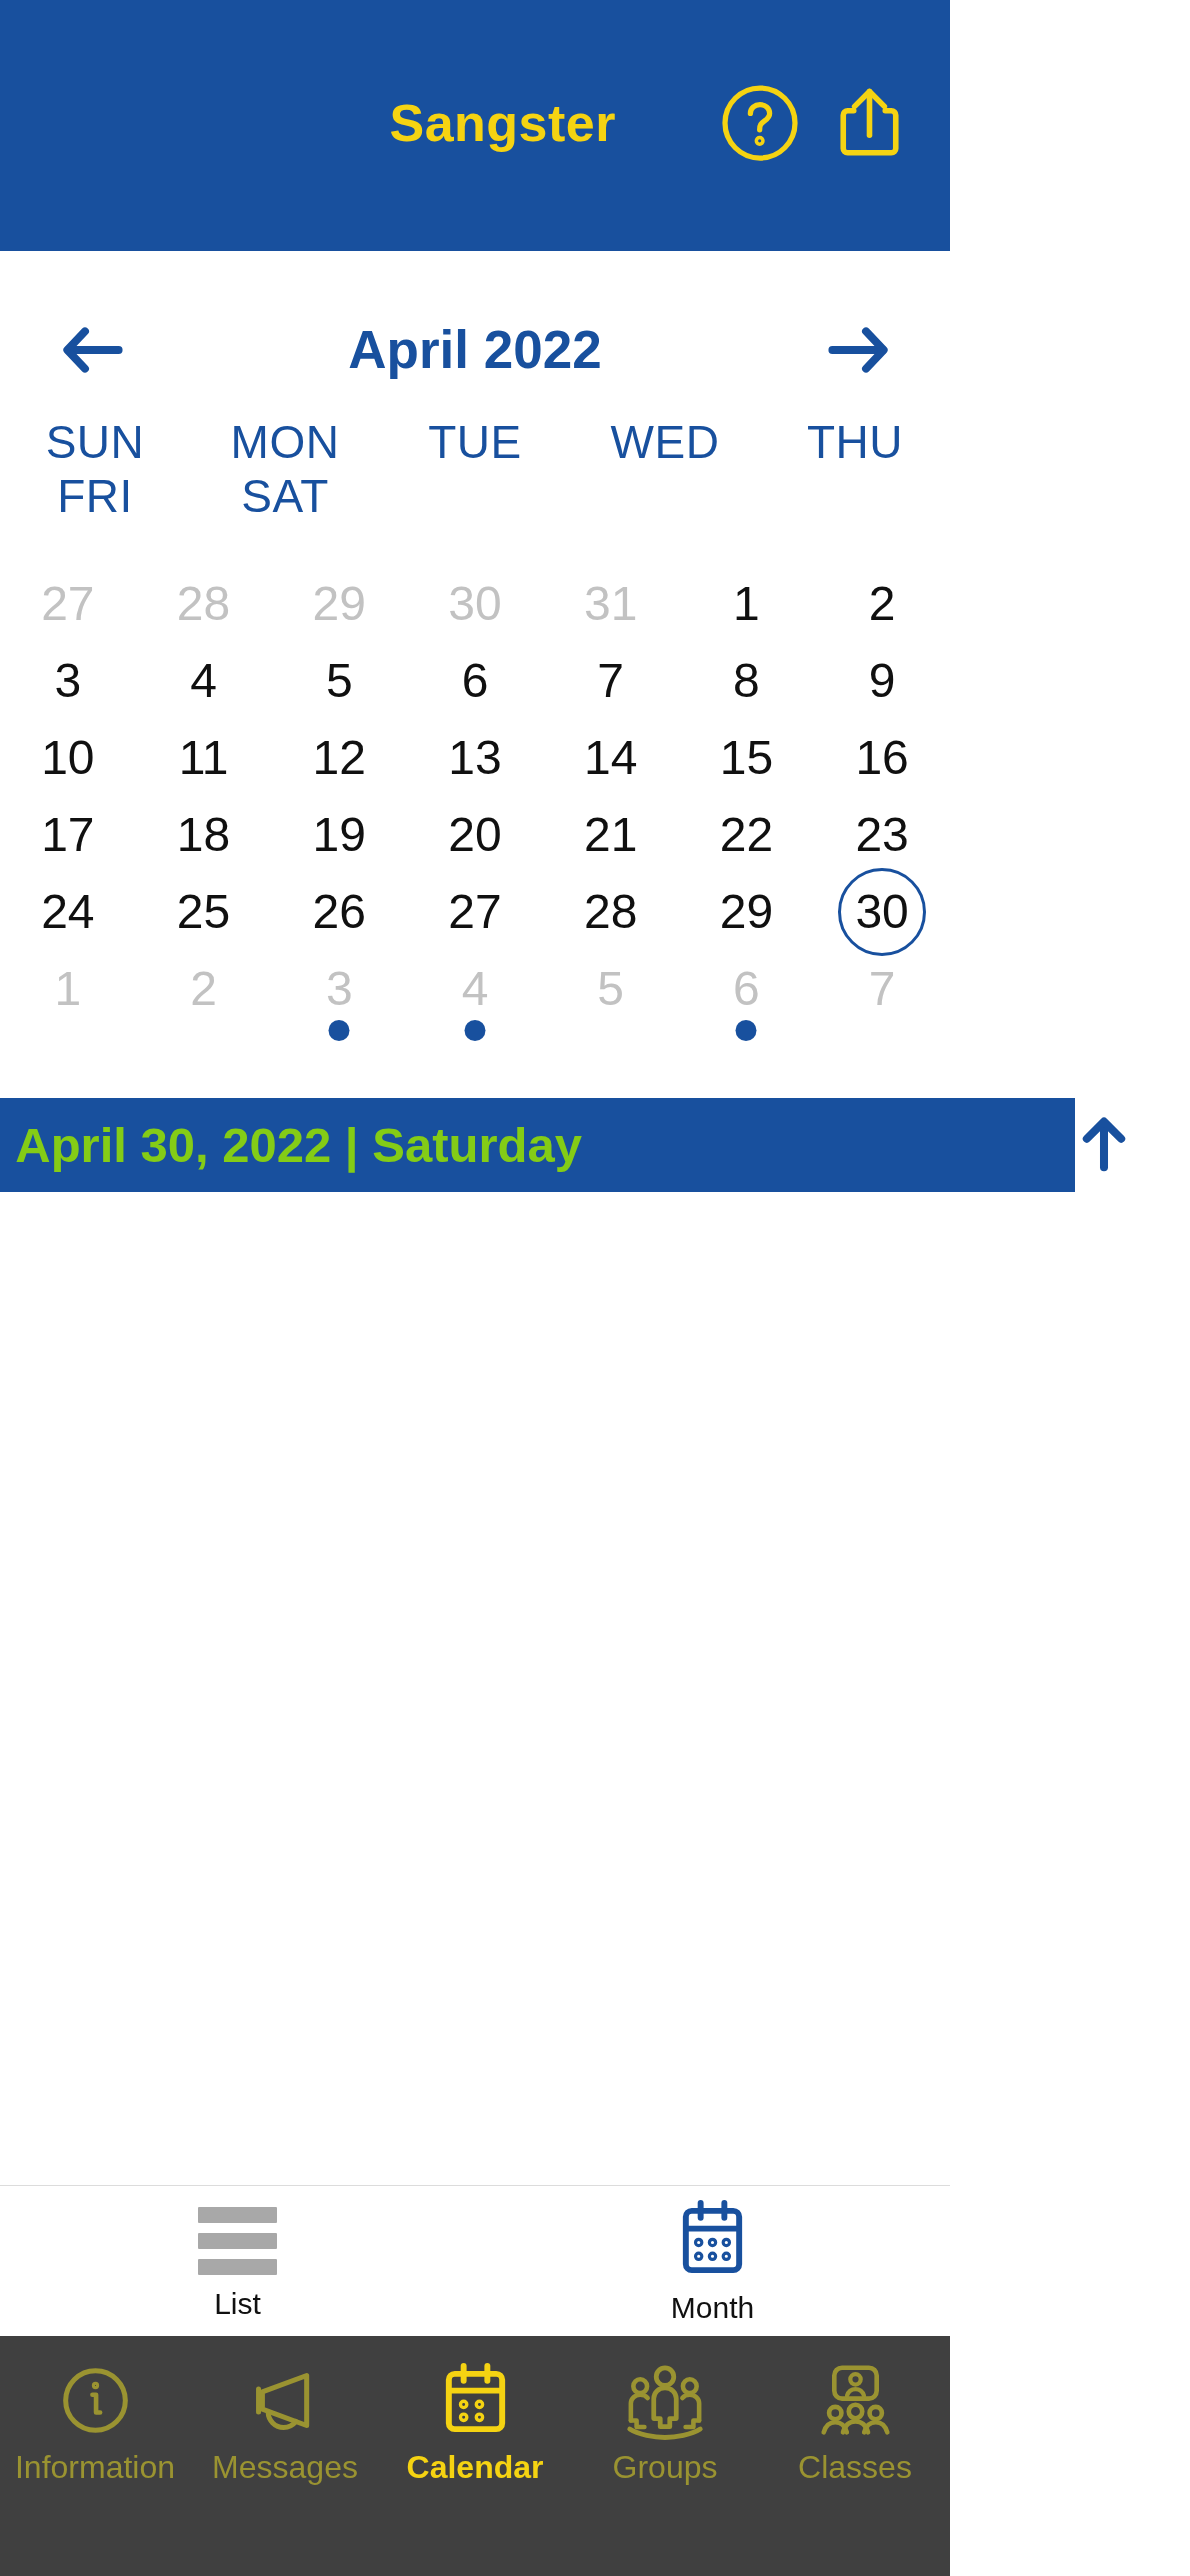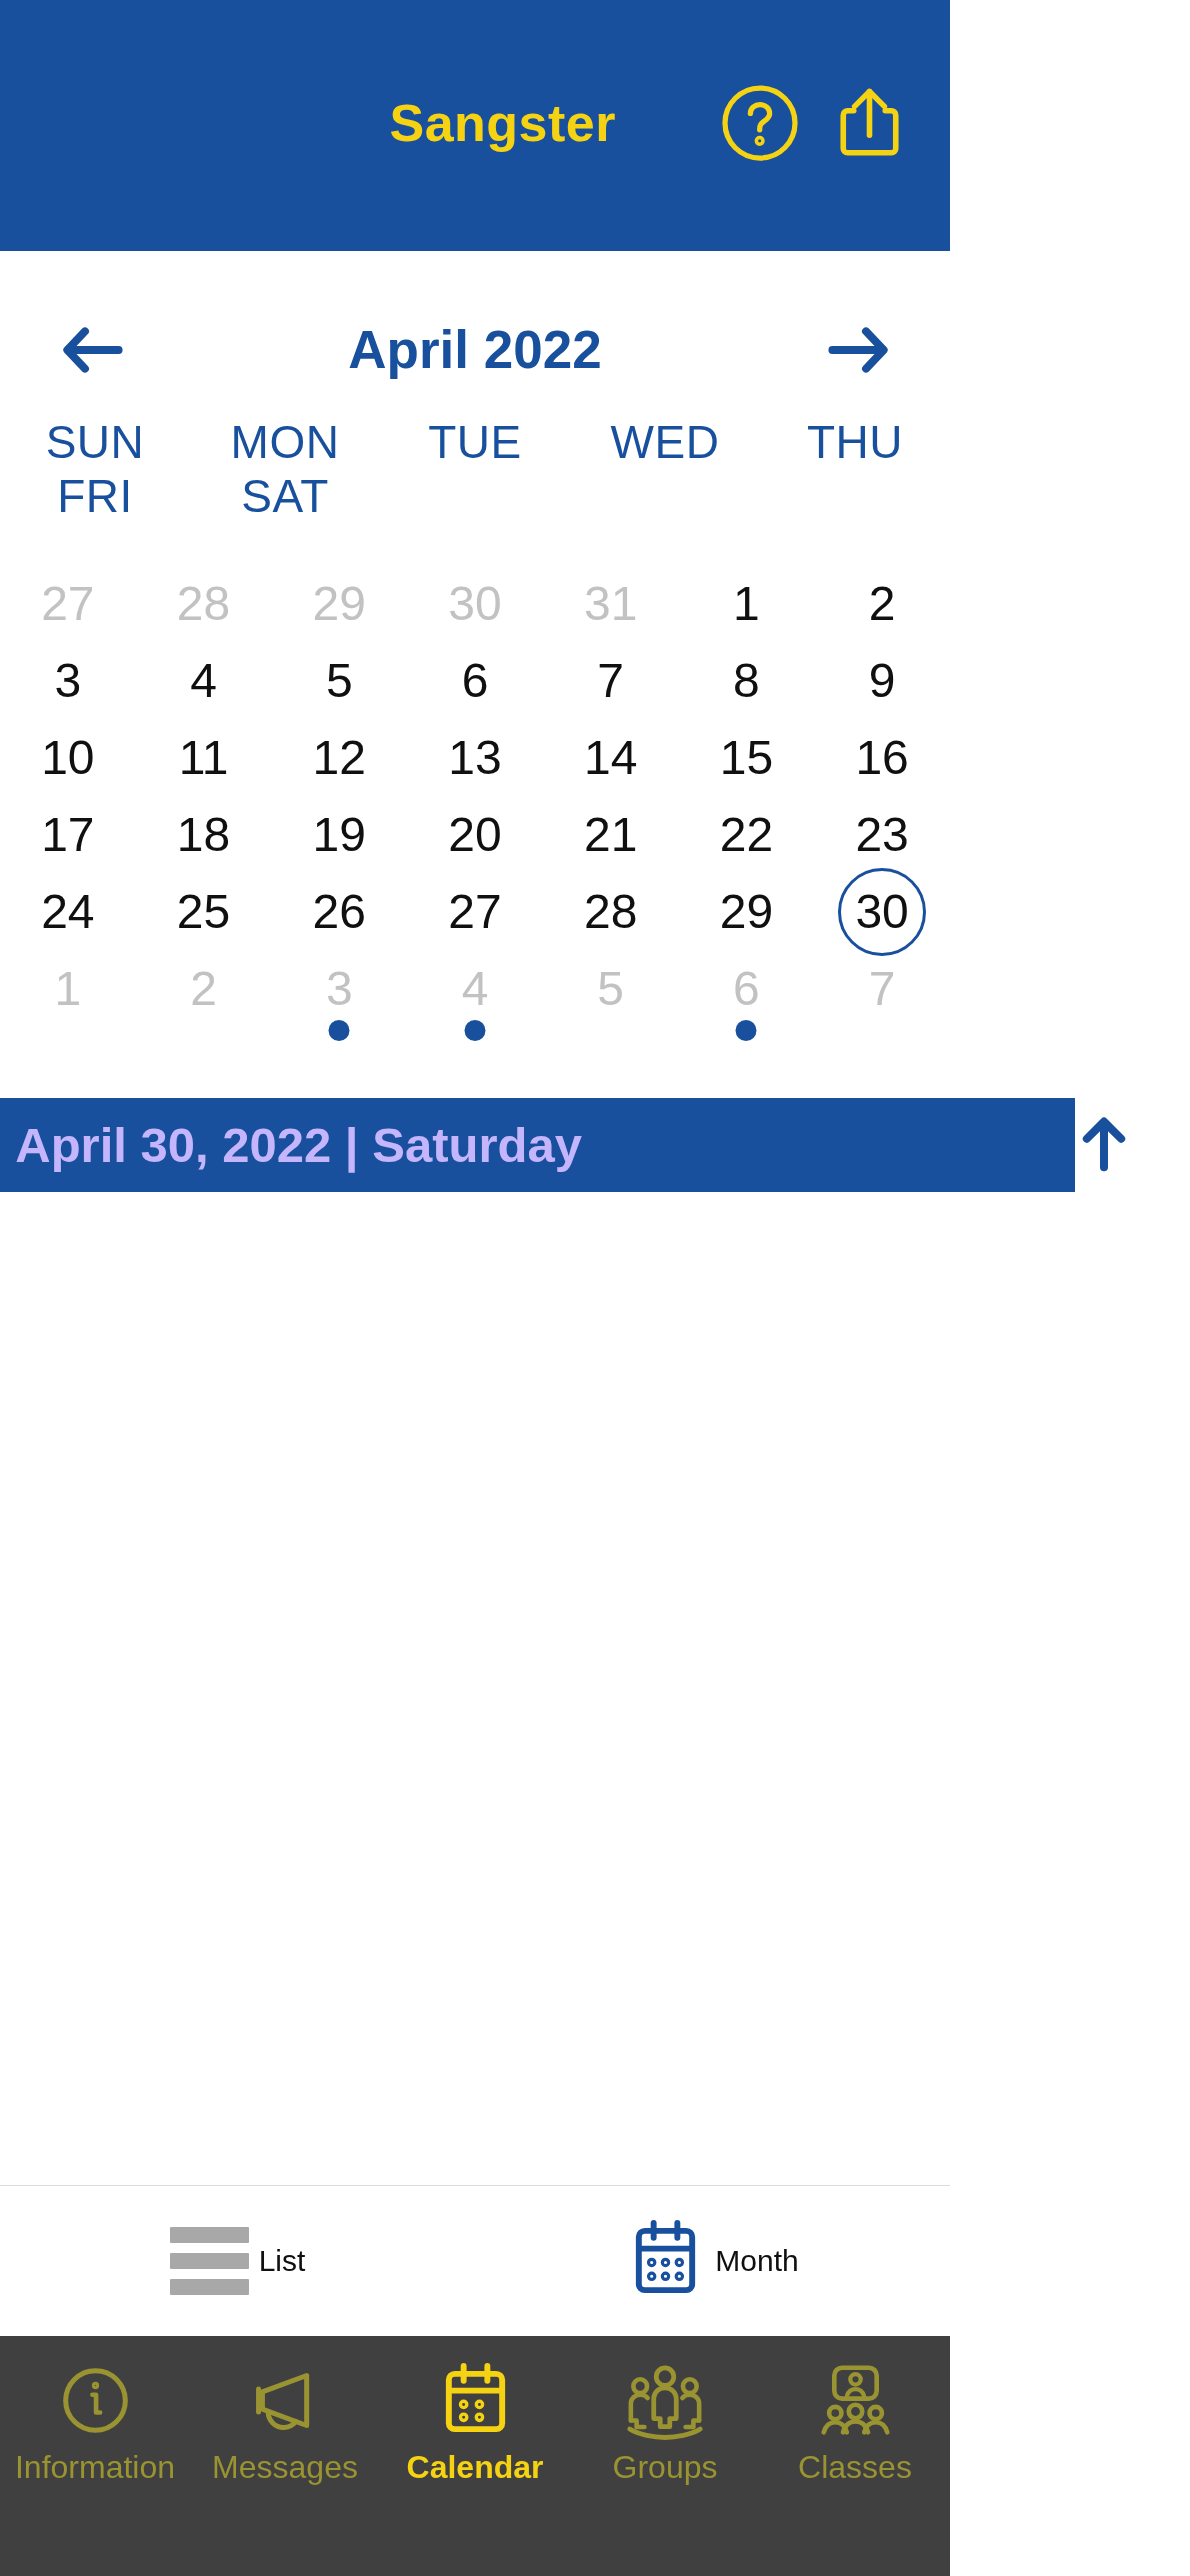--- a/index.html
+++ b/index.html
@@ -147,21 +147,21 @@
   }
   .banner {
     background: #18509e;
     height: 94px;
     flex: 0 0 1075px;
     display: flex;
     align-items: center;
     padding-left: 15.3px;
   }
   .banner-text {
-    color: #c4b5fd;
+    color: #84cc16;
     font-size: 49px;
     font-weight: bold;
   }
   .banner-collapse {
     flex: 1;
     display: flex;
     align-items: center;
     justify-content: center;
   }
 
@@ -176,21 +176,21 @@
     flex: 0 0 auto;
     height: 151px;
     background: #ffffff;
     border-top: 1.9px solid #dcdcdc;
     display: flex;
     align-items: center;
   }
   .view-item {
     width: 50%;
     display: flex;
-    flex-direction: row;
+    flex-direction: column;
     align-items: center;
     justify-content: center;
     gap: 10px;
   }
   .view-label {
     font-size: 30px;
     color: #101010;
     line-height: 1;
   }
   .hamburger {

